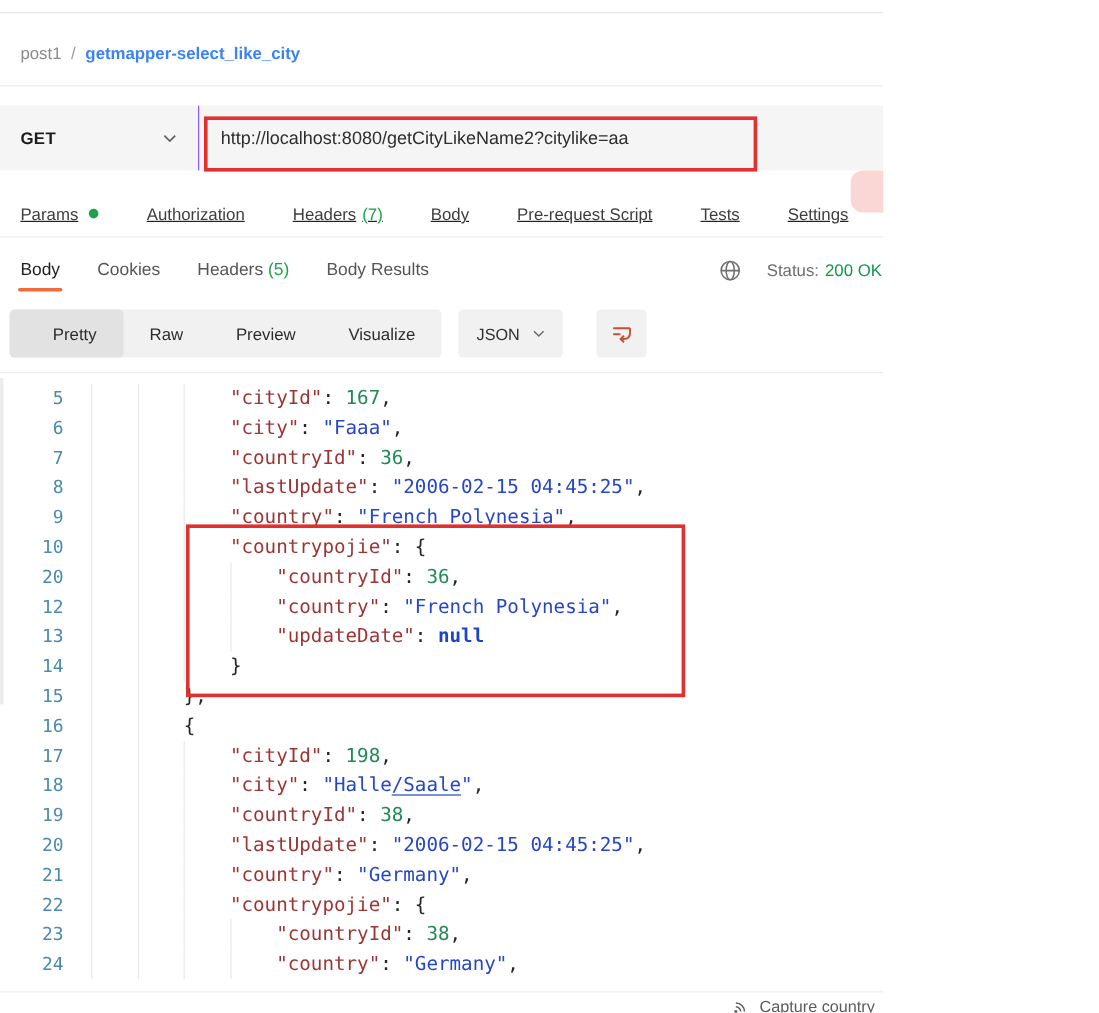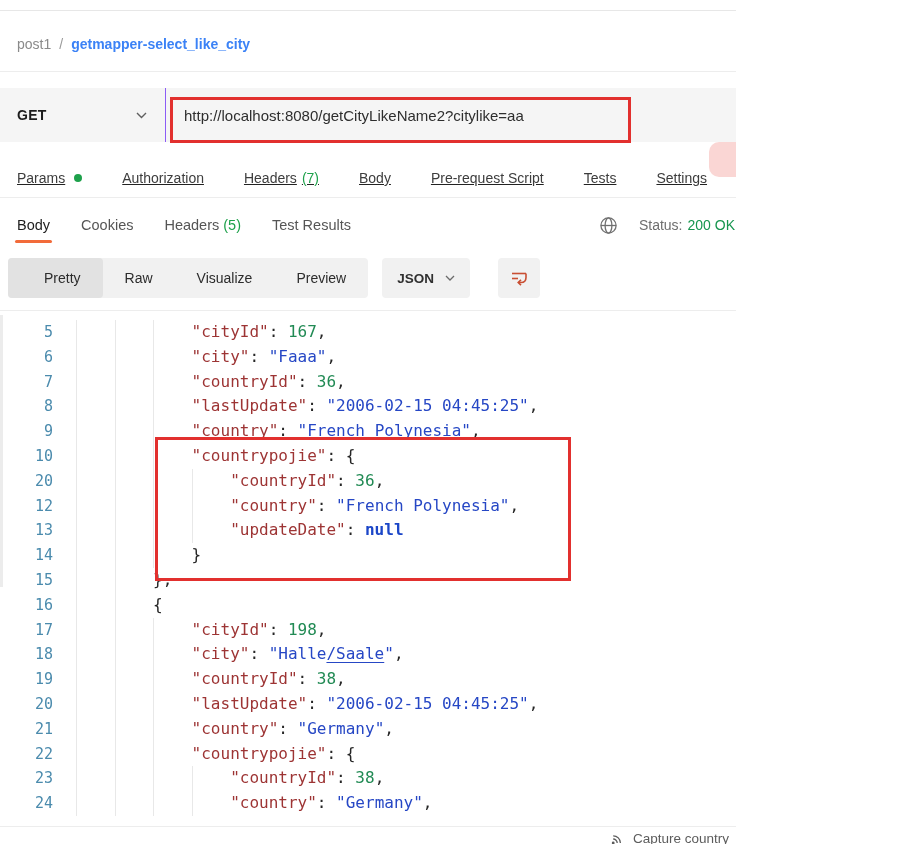--- a/index.html
+++ b/index.html
@@ -53,21 +53,21 @@
   .status-label{font-size:14px;color:#6e6e6e;margin-left:21px;}
   .status-value{font-size:14px;color:var(--status-green,#16954e);margin-left:5px;}
 
   
   .toolbar{position:absolute;top:258px;left:8px;height:40px;display:flex;align-items:center;}
   .segctl{display:flex;align-items:center;background:#f1f1f1;border-radius:4px;height:40px;}
   .seg{height:40px;display:flex;align-items:center;padding:0 22px;font-size:14px;color:#2c2c2c;
        border-radius:4px;cursor:pointer;}
   .seg.active{background:#e2e2e2;padding-left:36px;}
   .jsonbtn{margin-left:14px;height:40px;background:#f1f1f1;border-radius:4px;display:flex;align-items:center;
-           gap:11px;padding:0 15px;font-size:13.5px;font-weight:700;color:#303030;cursor:pointer;}
+           gap:11px;padding:0 15px;font-size:13.5px;font-weight:400;color:#303030;cursor:pointer;}
   .wrapbtn{margin-left:28px;width:42px;height:40px;background:#f1f1f1;border-radius:4px;display:flex;
            align-items:center;justify-content:center;cursor:pointer;}
 
   
   .codearea{position:absolute;top:312px;left:0;right:0;height:514px;padding-top:8px;
             font-family:"DejaVu Sans Mono",monospace;font-size:16px;overflow:hidden;}
   .cl{display:flex;height:24.8px;line-height:24.8px;}
   .ln{width:53px;text-align:right;color:#4b8bad;font-size:15px;flex:none;user-select:none;}
   .cd{margin-left:23px;white-space:pre;color:#222;}
   .g{display:inline-block;width:4ch;height:24.8px;border-left:1px solid #e8e8e8;
@@ -156,40 +156,40 @@
       <line x1="10.2" y1="10.2" x2="14" y2="14" stroke="rgba(255,255,255,.95)" stroke-width="1.4"></line>
     </svg>
   </div>
 
   <div class="divider" style="top:197px"></div>
 
   <div class="resptabs">
       <div class="resptab active"><span>Body</span></div>
       <div class="resptab"><span>Cookies</span></div>
       <div class="resptab"><span>Headers</span><span class="cnt">(5)</span></div>
-      <div class="resptab"><span>Test Results</span></div>
+      <div class="resptab"><span>Body Results</span></div>
     </div>
   <div class="respmeta">
     <svg width="19" height="19" viewBox="0 0 19 19">
       <g fill="none" stroke="#707070" stroke-width="1.3">
         <circle cx="9.5" cy="9.5" r="7.6"></circle>
         <ellipse cx="9.5" cy="9.5" rx="3.4" ry="7.6"></ellipse>
         <line x1="1.9" y1="9.5" x2="17.1" y2="9.5"></line>
       </g>
     </svg>
     <span class="status-label">Status:</span>
     <span class="status-value">200 OK</span>
   </div>
 
   <div class="toolbar">
     <div class="segctl">
         <div class="seg active">Pretty</div>
         <div class="seg">Raw</div>
+        <div class="seg">Preview</div>
         <div class="seg">Visualize</div>
-        <div class="seg">Preview</div>
       </div>
     <div class="jsonbtn">
       <span>JSON</span>
       <svg width="10" height="6" viewBox="0 0 10 6">
         <polyline points="1,1 5,5 9,1" fill="none" stroke="#6b6b6b" stroke-width="1.3"></polyline>
       </svg>
     </div>
     <div class="wrapbtn">
       <svg width="20" height="18" viewBox="0 0 20 18">
         <g fill="none" stroke="#c94f33" stroke-width="1.6">

